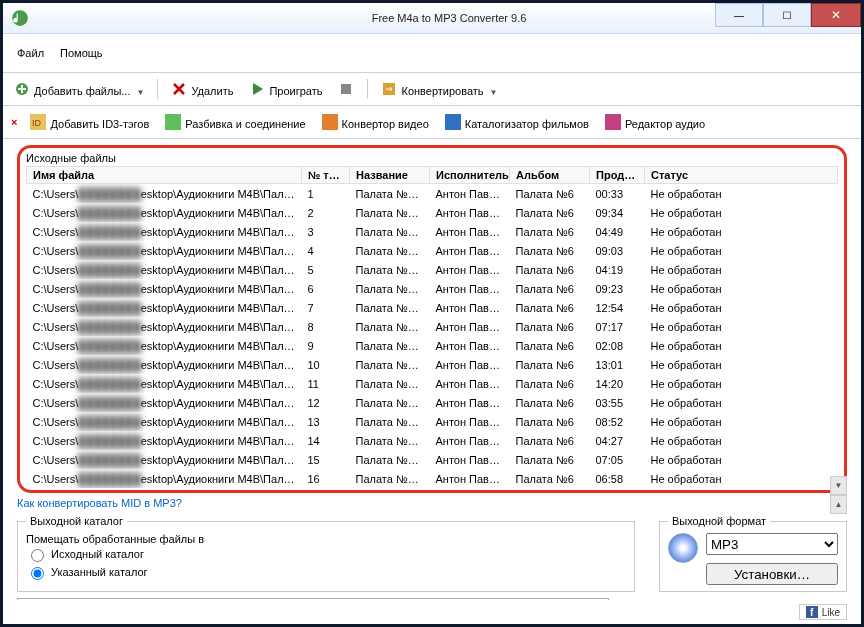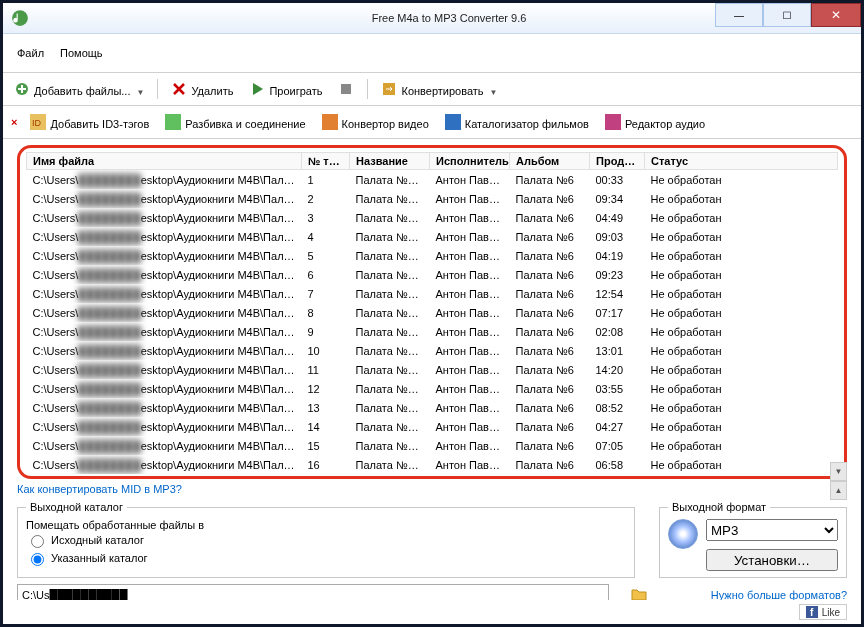--- a/index.html
+++ b/index.html
@@ -137,20 +137,21 @@
     <div class="tbtn">
         <svg class="icn" viewBox="0 0 16 16">
           <rect width="16" height="16" fill="#c04080"></rect>
         </svg>
         <span>Редактор аудио</span>
       </div>
   </div>
 
   <div class="panel-area">
     <div class="source-group">
+      <div class="group-title">Исходные файлы</div>
       <div class="grid-wrap">
       <table class="grid">
         <colgroup>
               <col style="width:275px">
               <col style="width:48px">
               <col style="width:80px">
               <col style="width:80px">
               <col style="width:80px">
               <col style="width:55px">
               <col>

